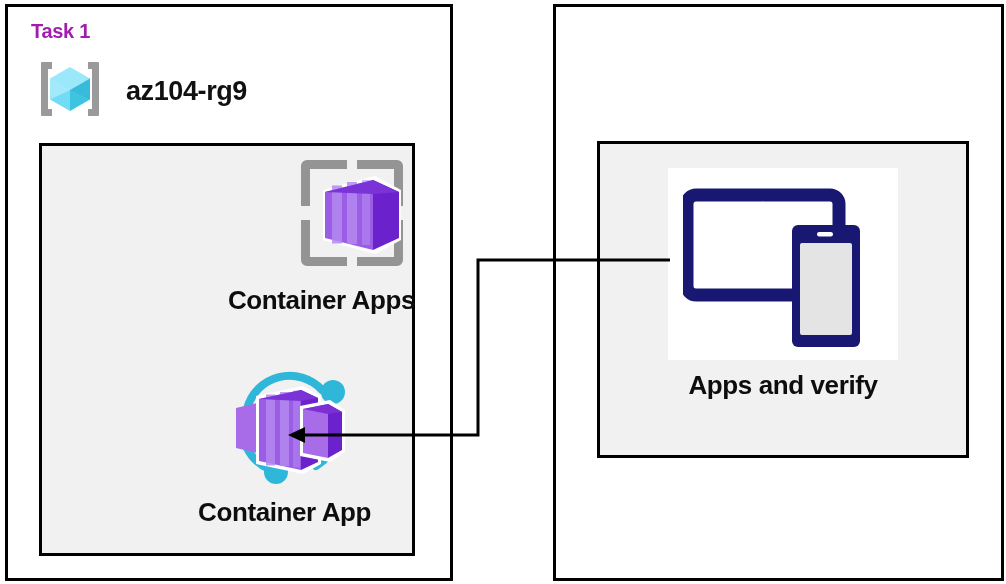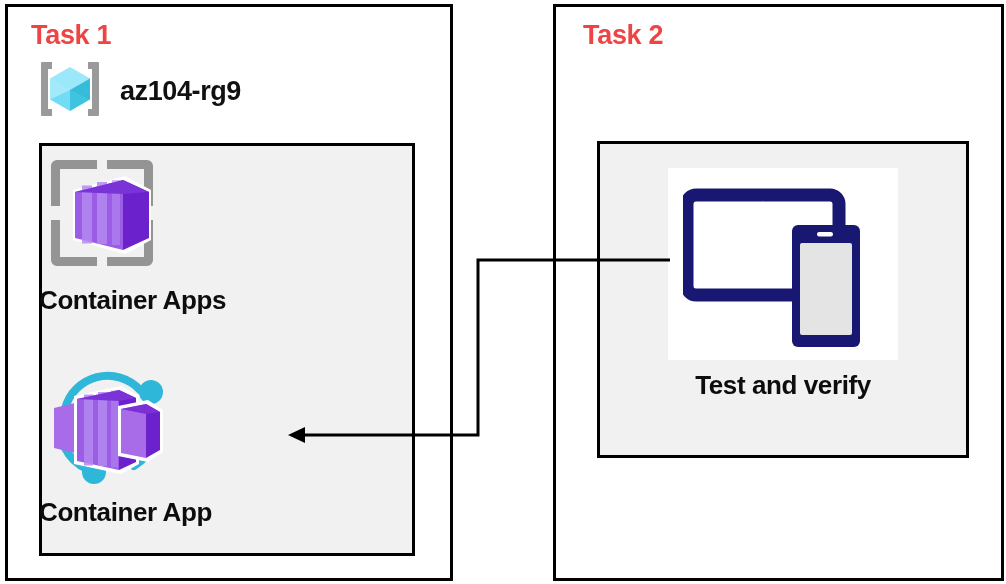--- a/index.html
+++ b/index.html
@@ -23,37 +23,37 @@
     position: absolute;
     background: #ffffff;
     border: 3px solid #000000;
     box-sizing: border-box;
   }
   #task1-panel { left: 5px;   top: 4px; width: 448px; height: 577px; }
   #task2-panel { left: 553px; top: 4px; width: 451px; height: 577px; }
 
   .task-title {
     position: absolute;
-    font-size: 27px;
-    font-weight: bold;
-    color: #ef4444;
+    font-size: 20px;
+    font-weight: bold;
+    color: #a21caf;
     letter-spacing: -0.3px;
     white-space: nowrap;
   }
   #task1-title { left: 31px;  top: 20px; }
   #task2-title { left: 583px; top: 20px; }
 
   
   #rg-row {
     position: absolute;
     left: 36px;
     top: 58px;
     display: flex;
     align-items: center;
-    gap: 16px;
+    gap: 22px;
   }
   #rg-label {
     font-size: 27px;
     font-weight: bold;
     color: #111111;
     letter-spacing: -0.4px;
     white-space: nowrap;
   }
 
   
@@ -64,21 +64,21 @@
     box-sizing: border-box;
   }
   #task1-inner { left: 39px;  top: 143px; width: 376px; height: 413px; }
   #task2-inner { left: 597px; top: 141px; width: 372px; height: 317px; }
 
   
   .res-block {
     position: absolute;
     display: flex;
     flex-direction: column;
-    align-items: flex-start;
+    align-items: flex-end;
   }
   #cae-block { left: 39px; top: 150px; width: 376px; }
   #ca-block  { left: 39px; top: 368px; width: 332px; }
 
   .res-label {
     text-align: center;
     font-size: 26px;
     font-weight: bold;
     color: #0d0d0d;
     line-height: 1.12;
@@ -210,40 +210,39 @@
         <polygon points="82,41 107,36 121,44 107,46" fill="#7b2fd4"></polygon>
       </svg>
     </span>
     <div class="res-label">
       <div>Container App</div>
     </div>
   </div>
 
   <div id="task2-panel" class="task-panel"></div>
 
-  <div id="task2-title" class="task-title">Task 2</div>
 
   <div id="task2-inner" class="inner-box"></div>
 
   <div id="tv-block">
     <div id="tv-icon-plate">
       <span>
         <svg width="200" height="175" viewBox="0 0 200 175" xmlns="http://www.w3.org/2000/svg">
 
           <rect x="4" y="20" width="152" height="100" rx="9" ry="9" fill="none" stroke="#181872" stroke-width="13"></rect>
           <circle cx="80" cy="30" r="3.2" fill="#ffffff"></circle>
           <rect x="66" y="106" width="30" height="5.5" rx="2.7" fill="#ffffff"></rect>
 
           <rect x="109" y="50" width="68" height="122" rx="6" ry="6" fill="#181872"></rect>
           <rect x="117" y="68" width="52" height="92" rx="2" fill="#e4e4e4"></rect>
           <rect x="134" y="57" width="16" height="4.5" rx="2.2" fill="#ffffff"></rect>
         </svg>
       </span>
     </div>
-    <div id="tv-label">Test and verify</div>
+    <div id="tv-label">Apps and verify</div>
   </div>
 
   <svg id="connector" xmlns="http://www.w3.org/2000/svg">
     <path d="M670 260 L478 260 L478 435 L296 435" fill="none" stroke="#000000" stroke-width="3"></path>
     <polygon points="288,435 305,427 305,443" fill="#000000"></polygon>
   </svg>
 
 </div>
 
 </body></html>

